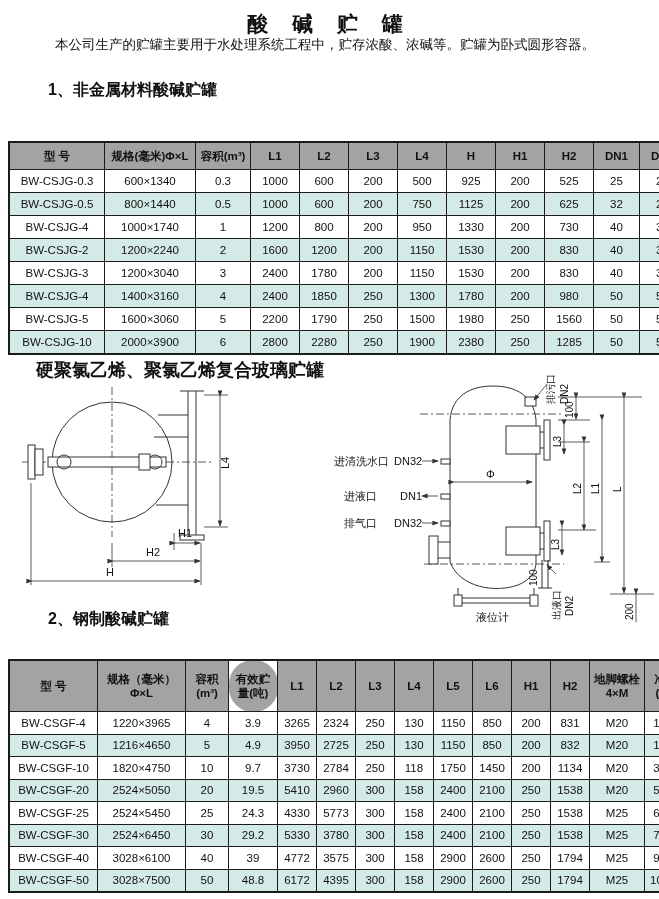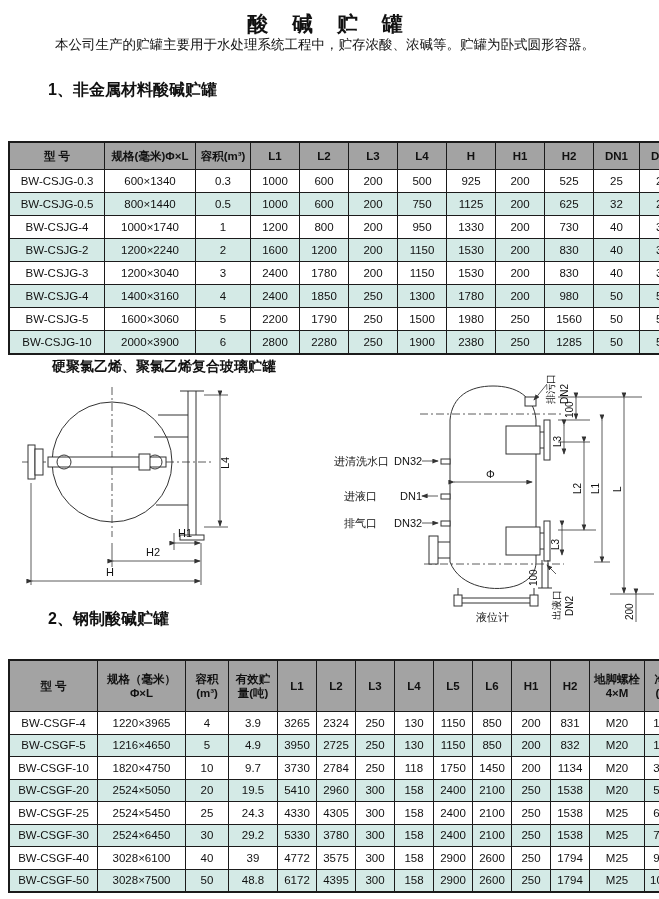--- a/index.html
+++ b/index.html
@@ -7,42 +7,42 @@
         font-family:"Liberation Sans","DejaVu Sans",sans-serif;color:#111;overflow:hidden;}
   .abs{position:absolute;}
   .doc-title{top:10px;left:0;width:659px;text-align:center;font-size:21px;font-weight:bold;letter-spacing:9px;}
   .intro{top:36px;left:28px;width:615px;font-size:13.5px;text-indent:2em;line-height:1.4;}
   .sec-heading{font-size:16px;font-weight:bold;margin-left:40px;}
   .h1{top:80px;left:8px;}
   .h2{top:609px;left:8px;}
   .subtitle{font-size:13px;}
   .sub1{top:111px;left:8px;}
   .sub2{top:637px;left:28px;}
-  .caption{top:358px;left:36px;font-size:14px;font-weight:bold;margin-left:16px;}
+  .caption{top:358px;left:36px;font-size:18px;font-weight:bold;}
   table.spec{border-collapse:collapse;table-layout:fixed;background:#fff;}
   table.spec th,table.spec td{border:1px solid #1b1b1b;text-align:center;vertical-align:middle;
     font-size:11.5px;padding:0 1px;overflow:hidden;}
   table.spec{border:2px solid #1b1b1b;}
   table.spec th{background:#a3a3a3;font-weight:bold;white-space:pre-line;line-height:1.25;}
   table.spec tbody tr:nth-child(even) td{background:#d4eae6;}
   #t1{top:141px;left:8px;width:643px;}
   #t1 th{height:26px;}
   #t1 td{height:22px;}
   #t1 th:nth-child(1){width:92px;}
   #t1 th:nth-child(2){width:88px;}
   #t1 th:nth-child(3){width:52px;}
   #t1 th:nth-child(n+4){width:46px;}
   #t1 th:nth-child(11),#t1 th:nth-child(12){width:43px;}
   #t2{top:659px;left:8px;width:643px;}
   #t2 th{height:50px;}
   #t2 td{height:21.5px;}
   #t2 th:nth-child(1){width:85px;}
   #t2 th:nth-child(2){width:85px;}
   #t2 th:nth-child(3){width:40px;}
-  #t2 th:nth-child(4){width:46px;}
+  #t2 th:nth-child(4){width:46px;border-radius:24px;}
   #t2 th:nth-child(n+5){width:36px;}
   #t2 th:nth-child(13){width:52px;}
   #t2 th:nth-child(14){width:40px;}
   svg text{font-family:"Liberation Sans","DejaVu Sans",sans-serif;fill:#111;}
   svg .ln{stroke:#333;fill:none;stroke-width:1;}
   svg .cl{stroke:#333;fill:none;stroke-width:0.8;stroke-dasharray:8 3 2 3;}
   svg .dim{stroke:#333;fill:none;stroke-width:0.8;}
   svg .box{stroke:#333;fill:#fff;stroke-width:1;}
   svg .t{font-size:11px;}
   svg .ts{font-size:10px;}
@@ -416,21 +416,21 @@
           <td>1538</td>
           <td>M20</td>
           <td>5933</td>
         </tr>
         <tr>
           <td>BW-CSGF-25</td>
           <td>2524×5450</td>
           <td>25</td>
           <td>24.3</td>
           <td>4330</td>
-          <td>4305</td>
+          <td>5773</td>
           <td>300</td>
           <td>158</td>
           <td>2400</td>
           <td>2100</td>
           <td>250</td>
           <td>1538</td>
           <td>M25</td>
           <td>6251</td>
         </tr>
         <tr>

